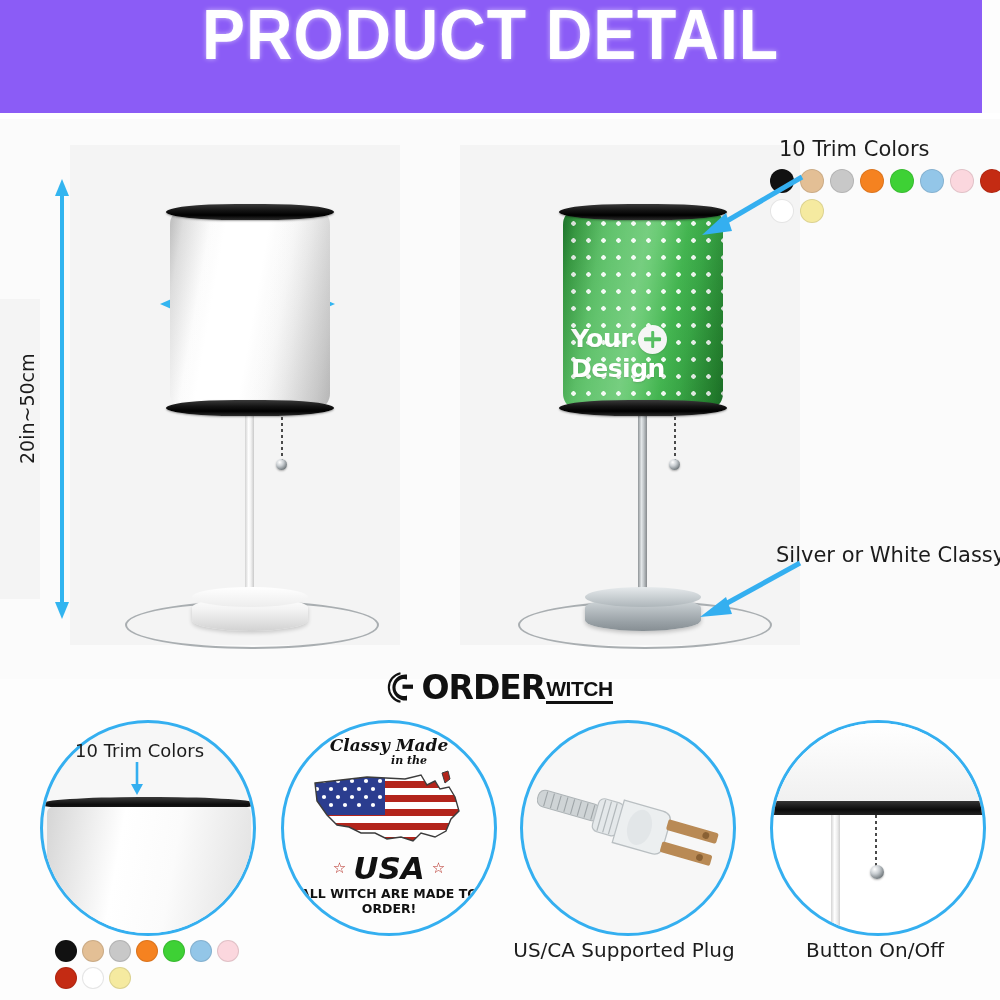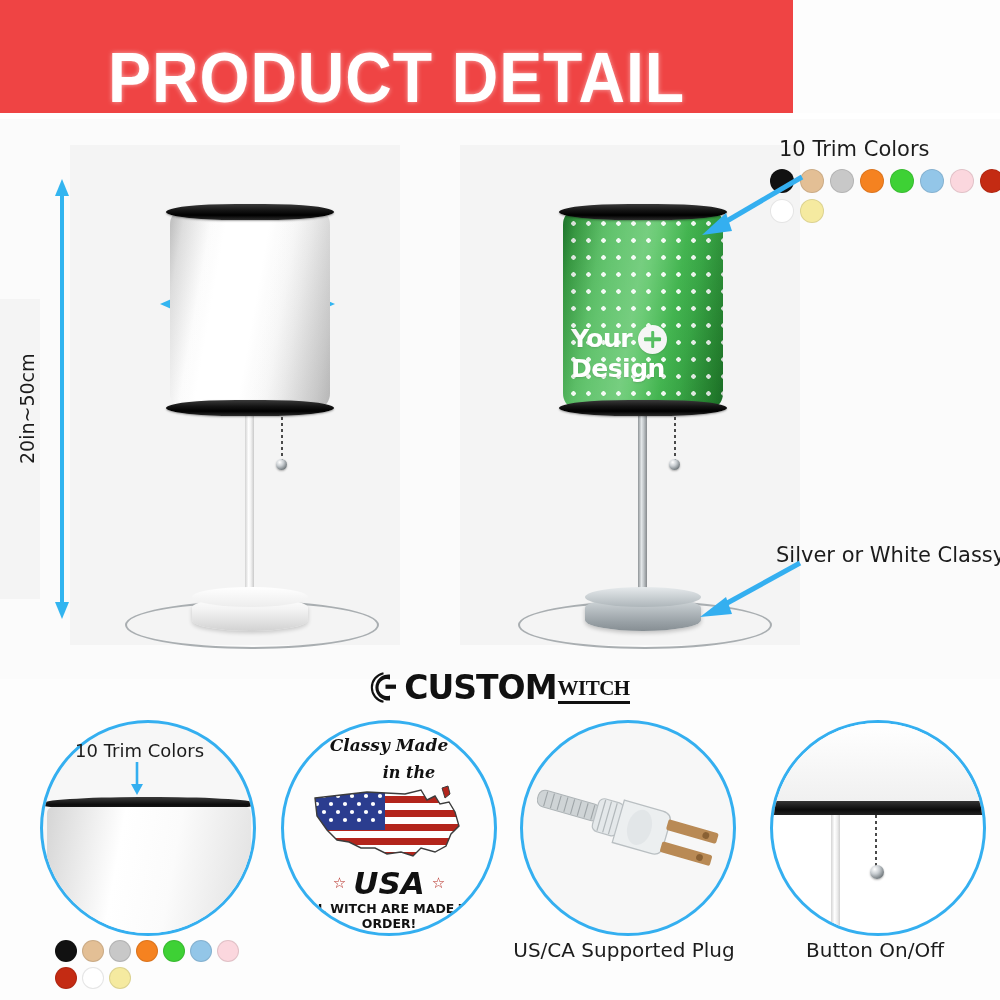--- a/index.html
+++ b/index.html
@@ -7,23 +7,23 @@
     width:1000px;height:1000px;
     background:#ffffff;
     font-family:"Liberation Sans", sans-serif;
     overflow:hidden;
     position:relative;
   }
   #page{position:relative;width:1000px;height:1000px;background:#fdfdfd;}
 
   
   .banner{
-    position:absolute;left:0;top:0;width:793px;height:113px;
-    background:#ef4444;
-    display:flex;align-items:flex-end;justify-content:center;
+    position:absolute;left:0;top:0;width:982px;height:113px;
+    background:#8b5cf6;
+    display:flex;align-items:flex-start;justify-content:center;
   }
   .banner-title{
     color:#ffffff;
     font-family:"Liberation Sans", sans-serif;
     font-weight:bold;
     font-size:70px;
     letter-spacing:1px;
     transform:scaleX(0.92);
     text-shadow:0 0 6px rgba(255,255,255,.55);
     line-height:1;
@@ -152,21 +152,21 @@
   .logo{display:flex;align-items:flex-end;}
   .logo-c{
     position:relative;width:33px;height:33px;margin-right:1px;
   }
   .logo-c svg{display:block;}
   .logo-main{
     font-family:"DejaVu Sans", sans-serif;font-weight:bold;font-size:33px;
     color:#111;letter-spacing:-1px;line-height:.96;
   }
   .logo-sub{
-    font-family:Liberation Serif, serif;font-weight:bold;font-size:21px;
+    font-family:Liberation Sans, sans-serif;font-weight:bold;font-size:21px;
     color:#111;letter-spacing:-.5px;line-height:1;margin-left:1px;
     border-bottom:3px solid #111;padding-bottom:2px;
   }
 
   
   .features{position:absolute;left:0;top:712px;width:1000px;height:288px;}
   .feature{position:absolute;}
   .circle{
     position:absolute;border-radius:50%;border:3px solid #34aff0;
     background:#f7f7f7;overflow:hidden;
@@ -181,22 +181,22 @@
   .sw-top{position:absolute;display:flex;flex-wrap:wrap;width:236px;gap:6px;}
   .sw-top .sw{width:22px;height:22px;}
 
   
   .usa-badge{position:absolute;text-align:center;width:190px;}
   .usa-proud{
     font-family:"DejaVu Serif", serif;font-style:italic;font-weight:bold;font-size:17px;color:#111;
     line-height:1;
   }
   .usa-inthe{
-    font-family:"DejaVu Serif", serif;font-style:italic;font-weight:bold;font-size:16px;color:#111;
-    margin-left:40px;margin-top:11px;line-height:1;
+    font-family:"DejaVu Serif", serif;font-style:italic;font-weight:bold;font-size:11px;color:#111;
+    margin-left:40px;margin-top:1px;line-height:1;
   }
   .usa-map{position:relative;width:160px;height:86px;margin:1px auto 0;}
   .usa-word{
     font-family:"DejaVu Sans", sans-serif;font-weight:bold;font-style:italic;font-size:31px;color:#111;
     line-height:1;display:flex;align-items:center;justify-content:center;gap:7px;
   }
   .usa-star{color:#b3251c;font-size:15px;}
   .usa-tag{
     font-family:"DejaVu Sans", sans-serif;font-weight:bold;font-size:12.5px;color:#111;margin-top:2px;
   }
@@ -302,21 +302,21 @@
 
   <div class="logo-wrap">
     <div class="logo">
       <span class="logo-c">
         <svg width="33" height="33" viewBox="0 0 33 33">
           <path d="M20 3.6 A13 13 0 1 0 20 29.4 L20 24.6 A8.6 8.6 0 1 1 20 8.4 Z" fill="#111"></path>
           <path d="M13.5 2.2 A14.6 14.6 0 0 0 13.5 30.8" fill="none" stroke="#111" stroke-width="2.1"></path>
           <rect x="15.5" y="13.6" width="10.5" height="4.2" fill="#111"></rect>
         </svg>
       </span>
-      <span class="logo-main">CUSTOM</span>
+      <span class="logo-main">ORDER</span>
       <span class="logo-sub">WITCH</span>
     </div>
   </div>
 
   <div class="features">
 
     <div class="feature" style="left:0;top:0;width:250px;height:288px;">
       <div class="circle" style="left:40px;top:8px;width:210px;height:210px;">
         <div style="position:absolute;left:-2px;top:74px;width:216px;height:14px;
                     background:linear-gradient(180deg,#3a3a3a,#0c0c0c 55%,#262626);

